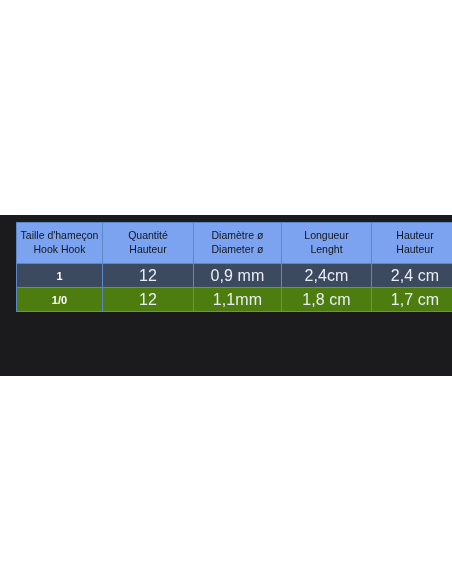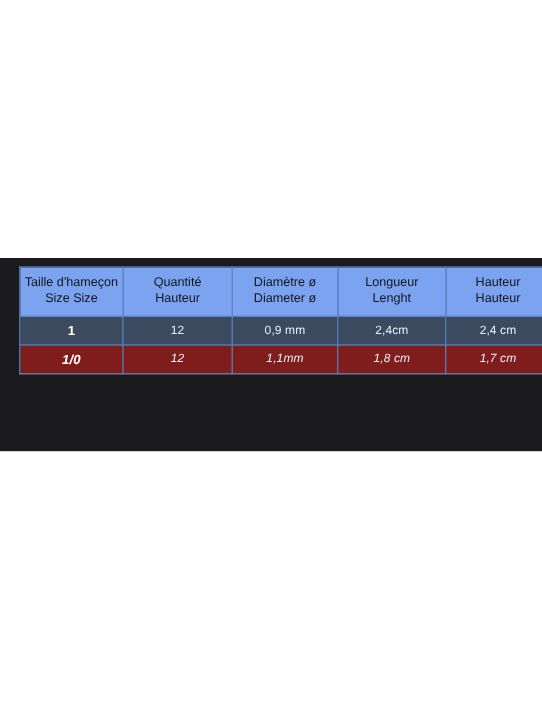--- a/index.html
+++ b/index.html
@@ -69,31 +69,30 @@
     height: 34px;
     padding: 3px 2px;
   }
   .hdr-line {
     display: block;
     white-space: nowrap;
   }
 
   
   table.spec tbody td {
-    font-size: 10px;
+    font-size: 16px;
     height: 23px;
     color: #e9eef6;
     letter-spacing: 0.1px;
   }
   table.spec tbody tr.row-odd td {
     background: #3c4a60;
   }
   table.spec tbody tr.row-even td {
-    background: #7f1d1d;
-    font-style: italic;
+    background: #4d7c0f;
   }
   table.spec tbody td.size-cell {
     font-weight: bold;
     color: #ffffff;
     font-size: 11px;
   }
 </style>
 </head>
 <body>
 
@@ -108,21 +107,21 @@
           <col class="c1">
           <col class="c2">
           <col class="c3">
           <col class="c4">
       </colgroup>
 
       <thead>
         <tr>
           <th>
             <span class="hdr-line">Taille d'hameçon</span>
-            <span class="hdr-line">Size Size</span>
+            <span class="hdr-line">Hook Hook</span>
           </th>
           <th>
             <span class="hdr-line">Quantité</span>
             <span class="hdr-line">Hauteur</span>
           </th>
           <th>
             <span class="hdr-line">Diamètre ø</span>
             <span class="hdr-line">Diameter ø</span>
           </th>
           <th>

